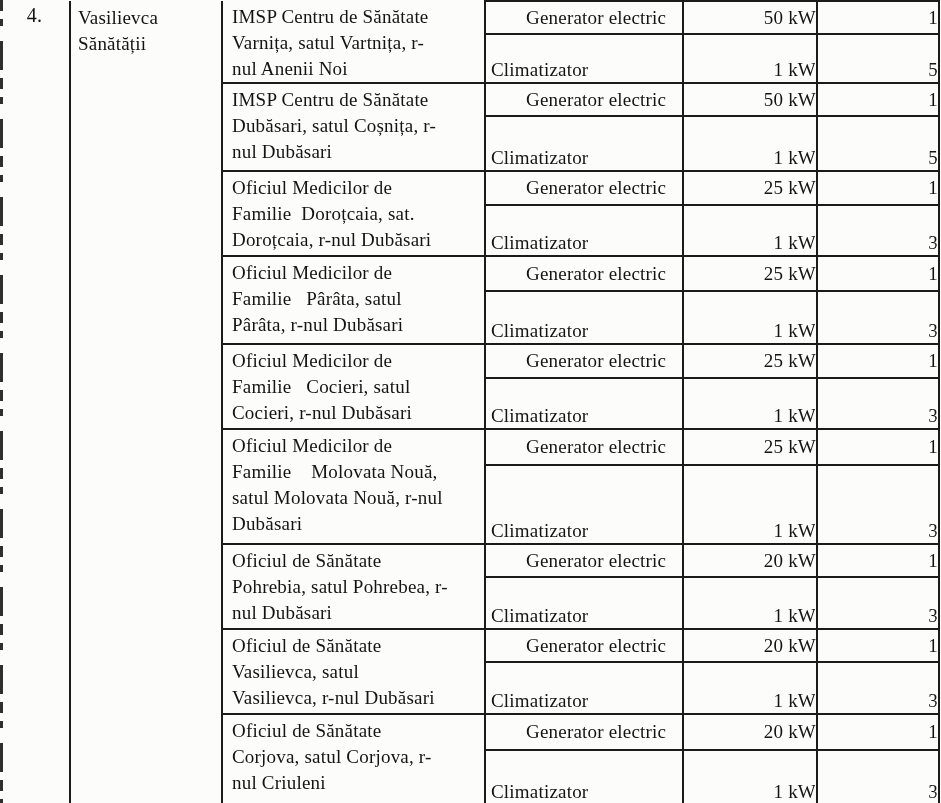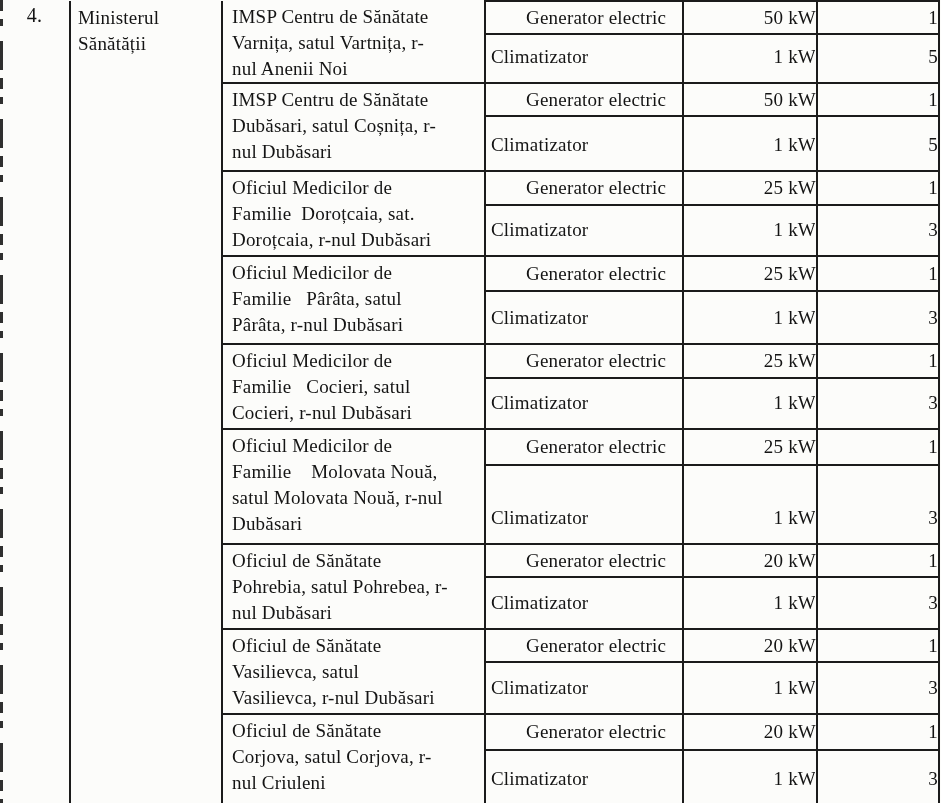--- a/index.html
+++ b/index.html
@@ -57,21 +57,21 @@
   td.c-inst {
     vertical-align: top;
     padding: 3px 18px 0 9px;
     line-height: 26px;
     white-space: pre-wrap;
     border-bottom: 2px solid #1b1b1b;
   }
   
   td.sub { border-bottom: 2px solid #1b1b1b; }
   tr.gen td.sub { vertical-align: middle; padding-left: 40px; }
-  tr.clim td.sub { vertical-align: bottom; padding-bottom: 14px; border-radius: 13px; }
+  tr.clim td.sub { vertical-align: bottom; padding-bottom: 1px; border-radius: 13px; }
   td.c-eq { padding-left: 5px; }
   td.c-pow, td.c-qty { text-align: right; }
   
   tr.first td.sub { border-top: 2px solid #1b1b1b; }
   
   tr.last td.sub, td.cut { border-bottom: none !important; }
 </style>
 </head>
 <body>
 
@@ -83,21 +83,21 @@
       <col style="width:152px">
       <col style="width:263px">
     <col style="width:198px">
       <col style="width:134px">
       <col style="width:122px">
   </colgroup>
 
   <tbody>
       <tr class="gen first" style="height:33px">
     <td class="c-num" rowspan="18">4.</td>
-    <td class="c-min" rowspan="18">Ministerul
+    <td class="c-min" rowspan="18">Vasilievca
 Sănătății</td>
     <td class="c-inst" rowspan="2">IMSP Centru de Sănătate
 Varnița, satul Vartnița, r-
 nul Anenii Noi</td>
     <td class="sub c-eq">Generator electric</td>
     <td class="sub c-pow">50 kW</td>
     <td class="sub c-qty">1</td>
   </tr>
   <tr class="clim" style="height:49px">
     <td class="sub c-eq">Climatizator</td>

